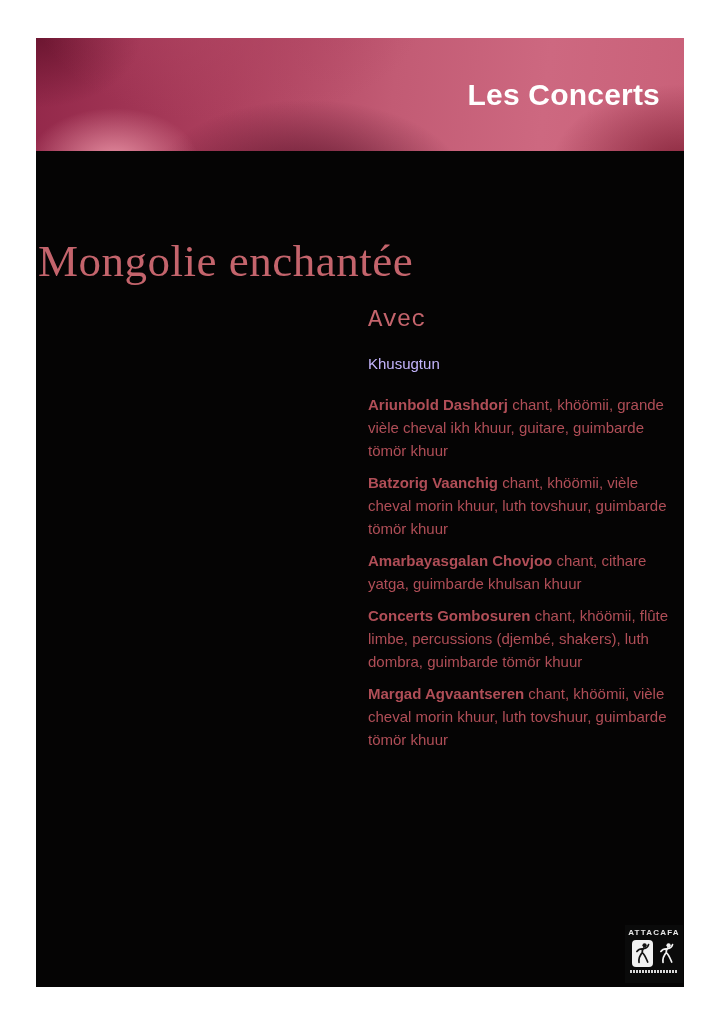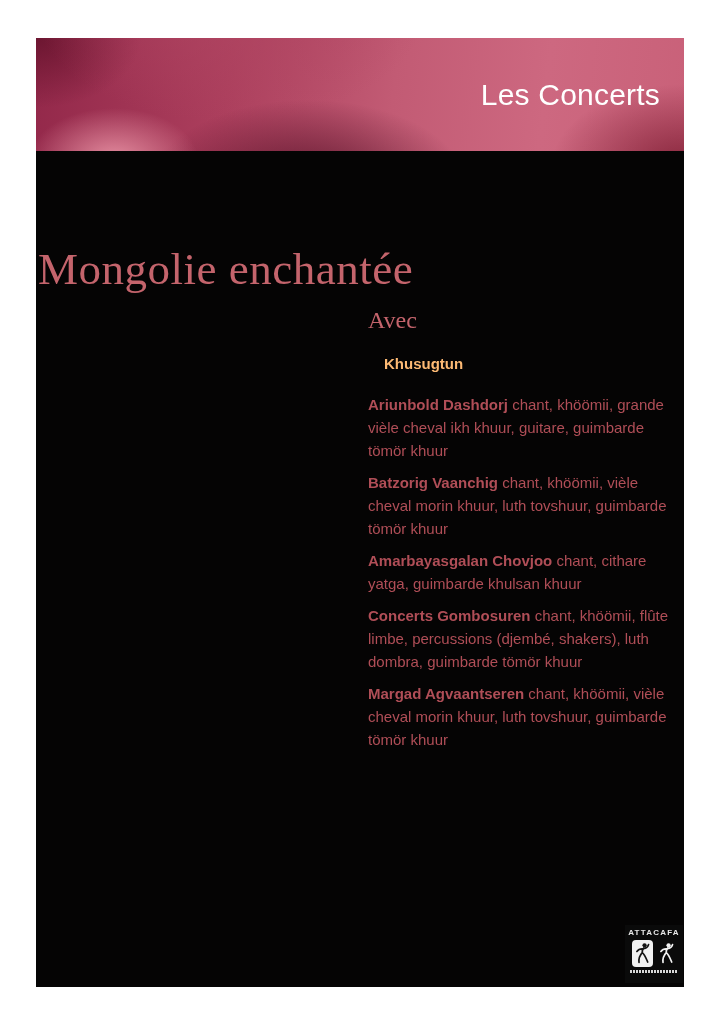--- a/index.html
+++ b/index.html
@@ -19,37 +19,37 @@
       radial-gradient(150px 100px at 0% 0%, rgba(104,20,46,0.90), rgba(104,20,46,0) 70%),
       radial-gradient(190px 120px at 100% 115%, rgba(118,22,44,0.80), rgba(118,22,44,0) 70%),
       linear-gradient(97deg, #93284a 0%, #ac3f5d 30%, #c25b74 55%, #cd6880 78%, #c96179 100%);
   }
   .opera-logo{
     position:absolute;left:34px;top:29px;color:#ffffff;font-weight:bold;
     font-size:15px;line-height:18px;letter-spacing:1px;white-space:pre;
   }
   .series-title{
     position:absolute;right:24px;top:50%;transform:translateY(-50%);
-    text-align:left;color:#ffffff;font-weight:normal;font-size:30px;line-height:34px;
+    text-align:left;color:#ffffff;font-weight:bold;font-size:30px;line-height:34px;
     letter-spacing:0.2px;
   }
 
   
   .content{position:relative;width:648px;height:836px;background:#050404;}
   .main-title{
-    position:absolute;left:2px;top:92px;margin:0;
+    position:absolute;left:2px;top:84px;margin:0;
     font-family:"Liberation Serif","DejaVu Serif",serif;font-weight:normal;
     font-size:45px;color:#c4646c;letter-spacing:0.5px;
   }
   .right-col{position:absolute;left:332px;top:156px;width:312px;}
   .avec{
-    font-family:Liberation Serif, serif;
+    font-family:Liberation Mono, monospace;
     font-size:24px;line-height:26px;color:#c4646c;margin:0 0 19px 0;
   }
-  .group{font-size:15px;line-height:23px;font-weight:bold;color:#fdba74;margin:0 0 18px 16px;}
+  .group{font-size:15px;line-height:23px;font-weight:normal;color:#c4b5fd;margin:0 0 18px 0;}
   .credit{font-size:15px;line-height:23px;color:#b04e57;margin:0 0 9px 0;}
   .credit strong{font-weight:bold;}
   .credit .desc{white-space:pre-line;}
 
   
   .attacafa{
     position:absolute;right:1px;bottom:4px;width:58px;height:58px;background:#0a0a0a;
     display:flex;flex-direction:column;align-items:center;justify-content:flex-start;
     padding-top:3px;box-sizing:border-box;
   }

